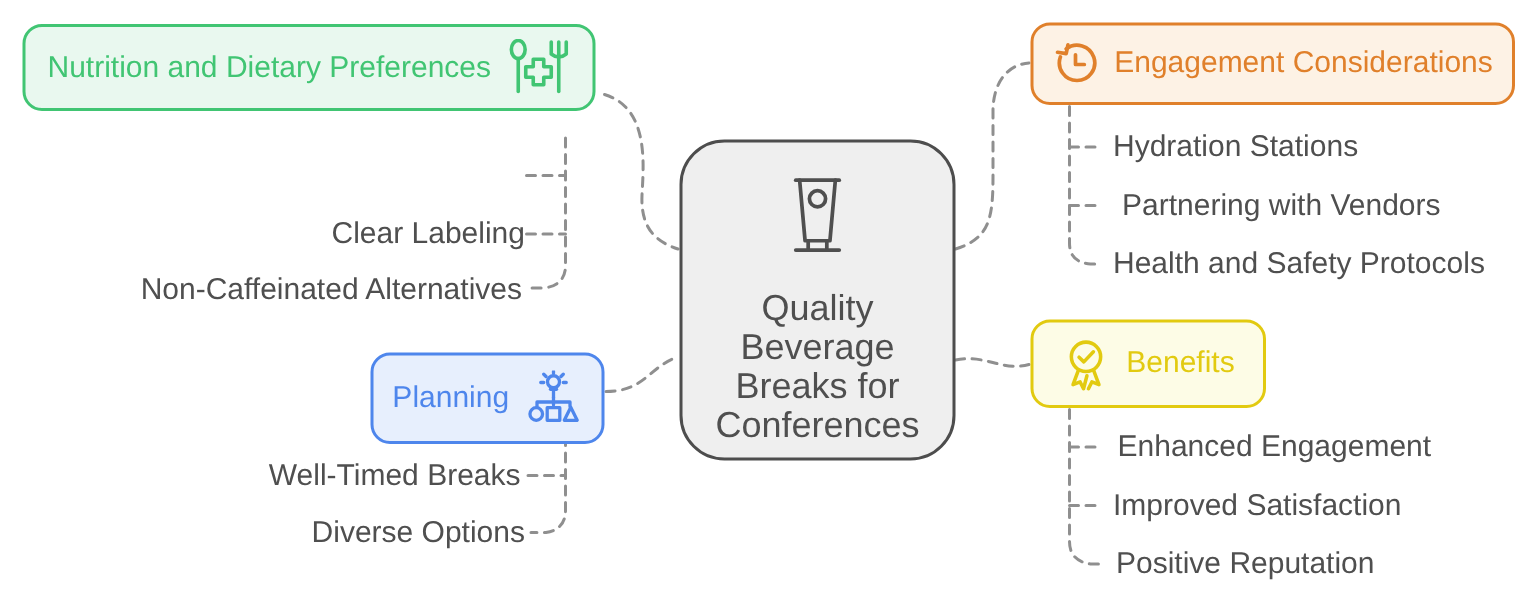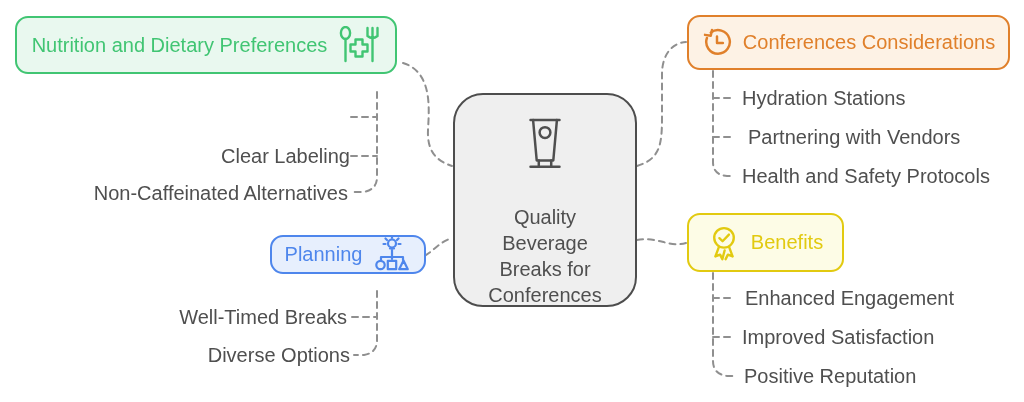--- a/index.html
+++ b/index.html
@@ -12,31 +12,31 @@
   svg.connectors path{fill:none;stroke:var(--connector);stroke-width:2;stroke-dasharray:6 5;stroke-linecap:round;}
 
   .branch{
     position:absolute;display:flex;align-items:center;justify-content:center;
     gap:11px;border:2px solid;border-radius:13px;box-sizing:border-box;
     font-size:20px;white-space:nowrap;cursor:pointer;
   }
   .branch .icon{display:flex;align-items:center;justify-content:center;}
   .branch-green{left:15px;top:16px;width:382px;height:58px;color:var(--green);border-color:var(--green);background:var(--green_bg);}
   .branch-orange{left:687px;top:15px;width:323px;height:55px;color:var(--orange);border-color:var(--orange);background:var(--orange_bg);}
-  .branch-blue{left:247px;top:235px;width:156px;height:39px;color:var(--blue);border-color:var(--blue);background:var(--blue_bg);margin-left:23px;}
+  .branch-blue{left:247px;top:235px;width:156px;height:61px;color:var(--blue);border-color:var(--blue);background:var(--blue_bg);}
   .branch-yellow{left:687px;top:213px;width:157px;height:59px;color:var(--yellow);border-color:var(--yellow);background:var(--yellow_bg);text-align:right;}
 
   .center-node{
     position:absolute;left:453px;top:93px;width:184px;height:214px;box-sizing:border-box;
     background:var(--node_bg);border:2.5px solid var(--node_border);border-radius:30px;
     display:flex;flex-direction:column;align-items:center;justify-content:flex-start;
     padding-top:22px;cursor:pointer;
   }
   .center-node .title{
-    margin-top:25px;font-size:20px;line-height:26px;color:var(--text_gray);
+    margin-top:13px;font-size:24px;line-height:26px;color:var(--text_gray);
     text-align:center;white-space:pre-line;
   }
 
   .leaf{
     position:absolute;font-size:20px;line-height:24px;color:var(--text_gray);
     white-space:nowrap;cursor:pointer;
   }
   .leaf.r{text-align:right;}
 </style>
 </head>
@@ -112,21 +112,21 @@
   <div class="leaf r" style="top:343px; right:674px;margin-left:32px;">Diverse Options</div>
 
   <div class="branch branch-orange">
     <span class="icon">
       <svg width="30" height="30" viewBox="0 0 28 28" fill="none" stroke="currentColor" stroke-width="2.3" stroke-linecap="round" stroke-linejoin="round">
         <path d="M8.2,4.3 A11 11 0 1 1 4.6,9.3"></path>
         <path d="M9.3,1.8 L8.2,7.2 L2.8,6.4"></path>
         <path d="M14,8 V14 H19.5"></path>
       </svg>
     </span>
-    <span>Conferences Considerations</span>
+    <span>Engagement Considerations</span>
   </div>
   <div class="leaf" style="top:86px; left:742px;">Hydration Stations</div>
   <div class="leaf" style="top:164px; left:742px;">Health and Safety Protocols</div>
   <div class="leaf" style="top:125px; left:748px;">Partnering with Vendors</div>
 
   <div class="branch branch-yellow">
     <span class="icon">
       <svg width="32" height="36" viewBox="0 0 30 35" fill="none" stroke="currentColor" stroke-width="2.3" stroke-linecap="round" stroke-linejoin="round">
         <circle cx="15" cy="12.5" r="9.5"></circle>
         <path d="M10.5,12.8 L13.6,15.8 L19.8,9.3"></path>

